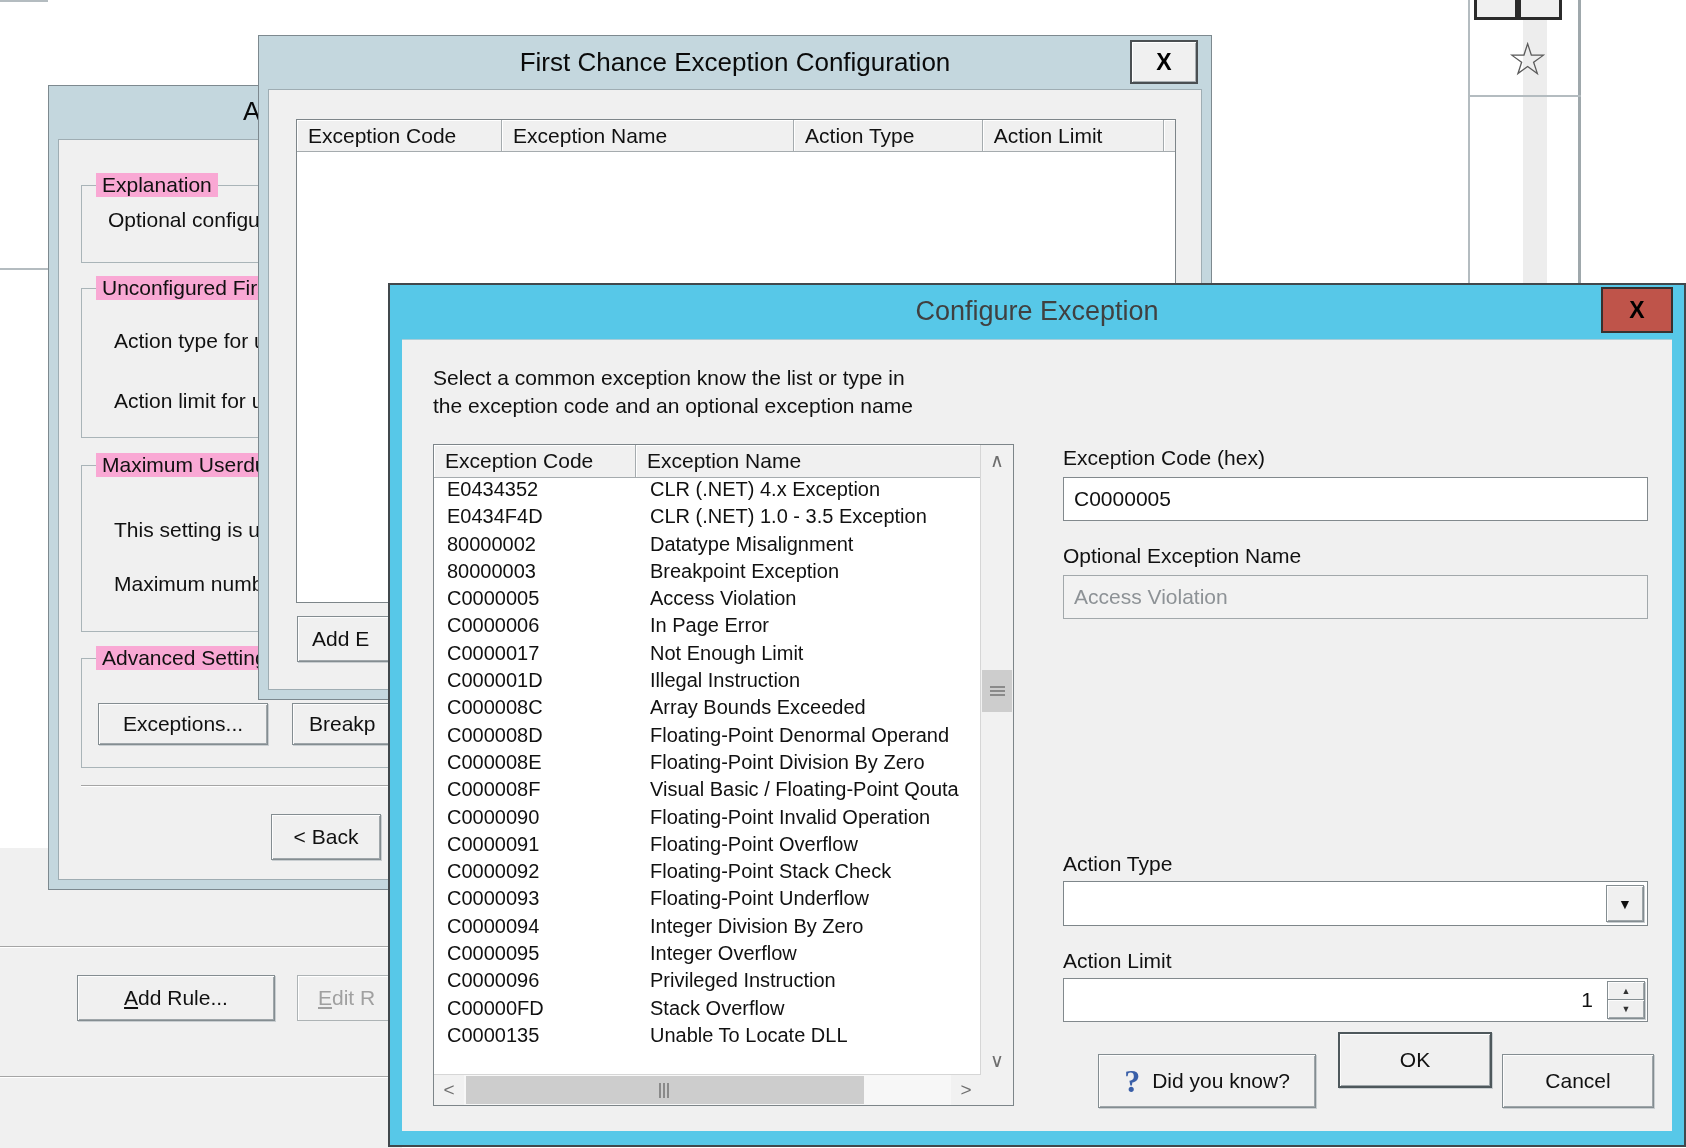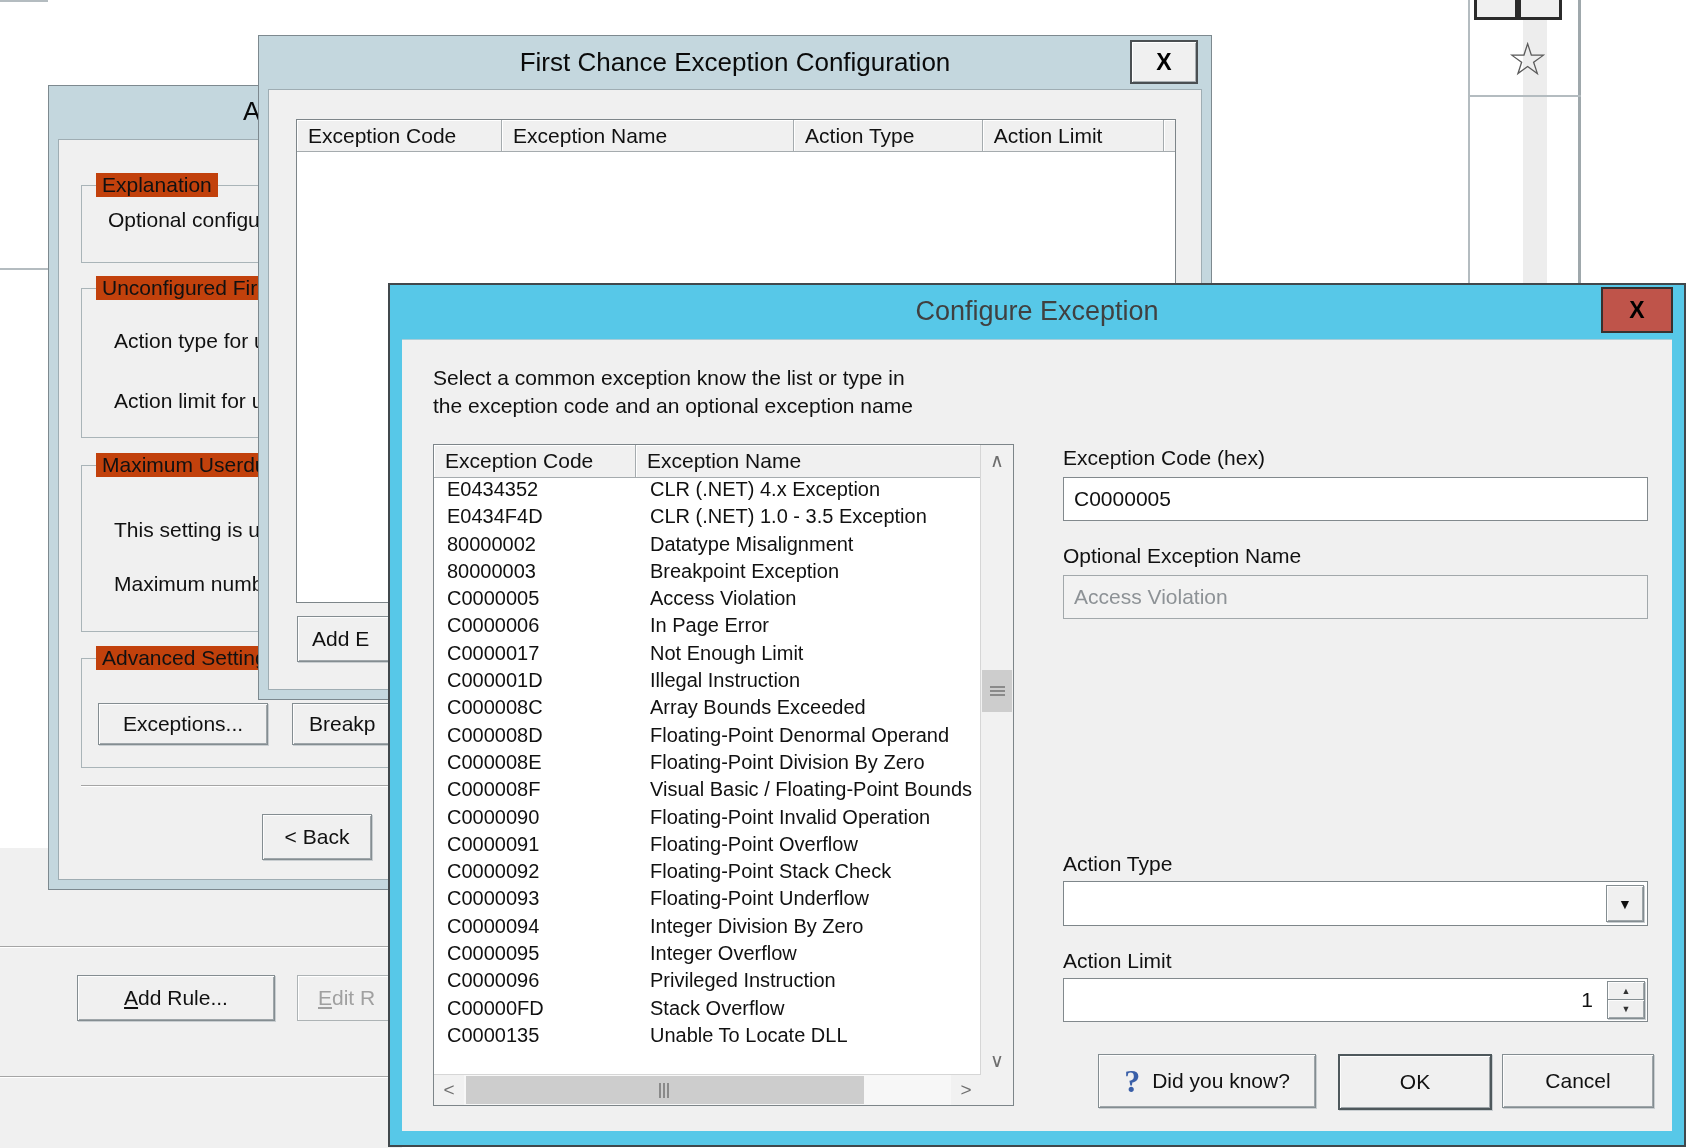--- a/index.html
+++ b/index.html
@@ -33,21 +33,21 @@
                background:#f0f0f0;border-top:1px solid #a8cdd8;}
 
   .closebtn{position:absolute;display:flex;align-items:center;justify-content:center;
             font-weight:bold;font-size:23px;color:#000;}
   .closebtn.gray{background:#f0f0f0;border:2px solid #4a4f52;
                  box-shadow:inset 1px 1px 0 #fff, inset -1px -1px 0 #a8aeb1;}
   .closebtn.red{background:#bf544a;border:2px solid #38302e;}
 
   
   .groupbox{position:absolute;border:1px solid #a9b4b8;}
-  .groupbox>.glabel{position:absolute;top:-13px;left:14px;background:#c2410c;
+  .groupbox>.glabel{position:absolute;top:-13px;left:14px;background:#f9a8d4;
                     padding:0 6px;font-size:21px;white-space:nowrap;}
 
   
   .sunken{border:1px solid #7d8589;background:#fff;}
   .hcell{display:flex;align-items:center;background:#f0f0f0;font-size:21px;padding-left:11px;
          border-right:1px solid #a5abae;box-shadow:inset 1px 1px 0 #fff;
          border-bottom:1px solid #a5abae;white-space:nowrap;overflow:hidden;}
   .lrow{display:flex;height:27.3px;align-items:flex-start;font-size:20px;white-space:nowrap;}
   .lrow .cell-code{width:190px;padding-left:13px;flex:none;overflow:hidden;}
   .lrow .cell-name{flex:1;padding-left:13px;overflow:hidden;}
@@ -120,21 +120,21 @@
         <div class="abs txt" style="left:32px;top:106px;">Maximum numbe</div>
       </div>
 
       <div class="groupbox" style="left:22px;top:518px;width:630px;height:108px;">
         <span class="glabel">Advanced Settings</span>
         <div class="btn3d" style="left:16px;top:44px;width:168px;height:40px;">Exceptions...</div>
         <div class="btn3d leftpad" style="left:210px;top:44px;width:200px;height:40px;padding-left:16px;">Breakp</div>
       </div>
 
       <div class="ridge" style="left:22px;top:645px;width:630px;"></div>
-      <div class="btn3d" style="left:203px;top:674px;width:108px;height:44px;text-align:right;">&lt; Back</div>
+      <div class="btn3d" style="left:212px;top:674px;width:108px;height:44px;text-align:right;">&lt; Back</div>
     </div>
   </div>
 
   <div class="dlg" style="left:258px;top:35px;width:952px;height:663px;z-index:3;">
     <div class="titlebar">
       <span>First Chance Exception Configuration</span>
     </div>
     <div class="closebtn gray" style="right:13px;top:4px;width:64px;height:40px;">X</div>
     <div class="dbody">
       <div class="abs sunken" style="left:27px;top:29px;width:878px;height:482px;">
@@ -217,21 +217,21 @@
     <span class="cell-name">Floating-Point Denormal Operand</span>
   </div>
 
   <div class="lrow">
     <span class="cell-code">C000008E</span>
     <span class="cell-name">Floating-Point Division By Zero</span>
   </div>
 
   <div class="lrow">
     <span class="cell-code">C000008F</span>
-    <span class="cell-name">Visual Basic / Floating-Point Bounds</span>
+    <span class="cell-name">Visual Basic / Floating-Point Qouta</span>
   </div>
 
   <div class="lrow">
     <span class="cell-code">C0000090</span>
     <span class="cell-name">Floating-Point Invalid Operation</span>
   </div>
 
   <div class="lrow">
     <span class="cell-code">C0000091</span>
     <span class="cell-name">Floating-Point Overflow</span>
@@ -306,18 +306,18 @@
       <div class="abs" style="left:661px;top:638px;width:585px;height:44px;">
         <input class="tinput" style="left: 0px; top: 0px; width: 585px; height: 44px; text-align: right; padding-right: 54px;" value="1">
         <div class="btn3d" style="right:3px;top:3px;width:36px;height:18px;font-size:9px;color:#333;">▲</div>
         <div class="btn3d" style="right:3px;bottom:3px;width:36px;height:18px;font-size:9px;color:#333;">▼</div>
       </div>
 
       <div class="btn3d" style="left:696px;top:714px;width:216px;height:52px;">
         <span style="font-family:'Liberation Serif',serif;font-weight:bold;font-size:32px;color:#3a5fa8;margin-right:12px;">?</span>
         <span>Did you know?</span>
       </div>
-      <div class="btn3d default" style="left:936px;top:714px;width:150px;height:52px;">OK</div>
+      <div class="btn3d default" style="left:936px;top:692px;width:150px;height:52px;">OK</div>
       <div class="btn3d" style="left:1100px;top:714px;width:150px;height:52px;">Cancel</div>
     </div>
   </div>
 
 </div>
 
 </body></html>

